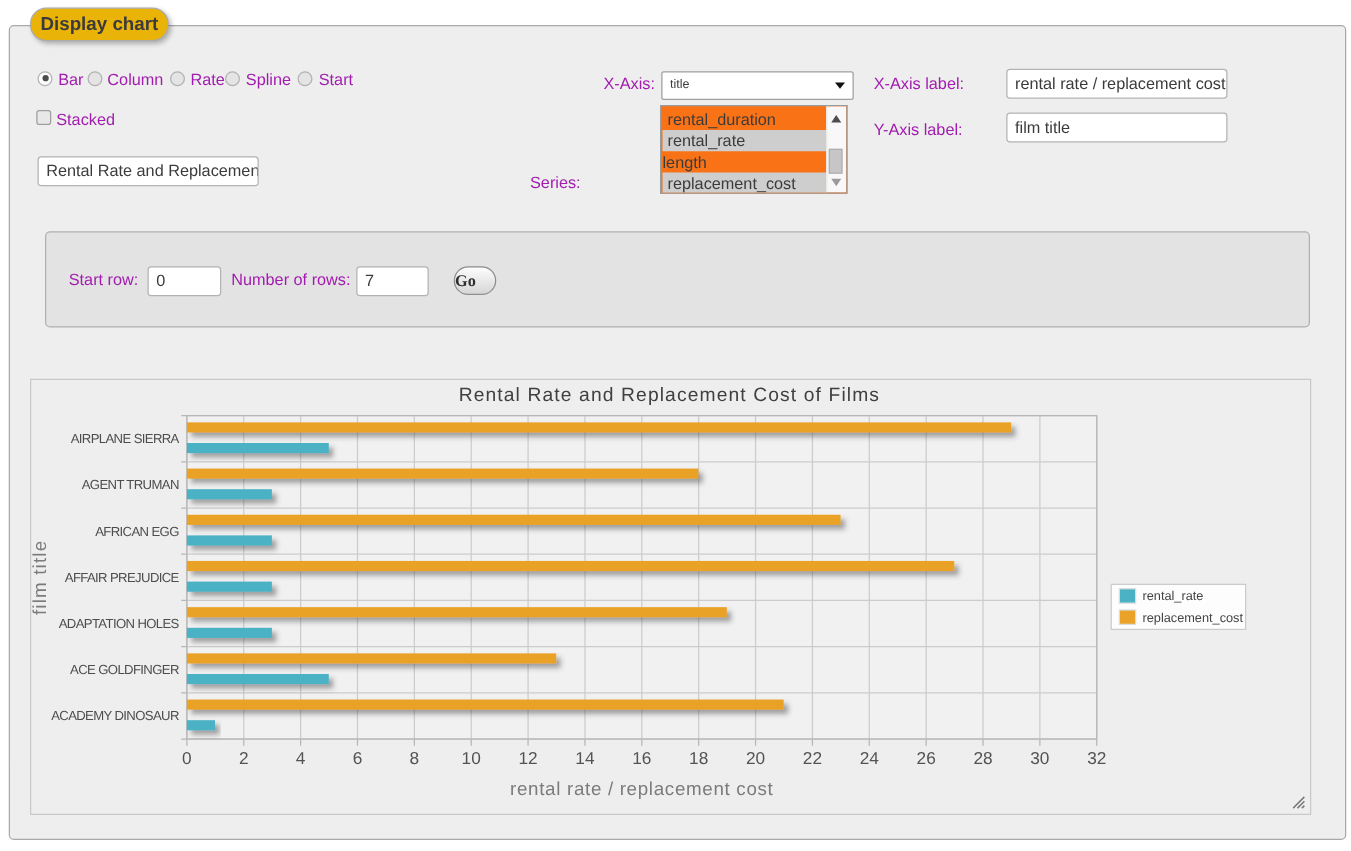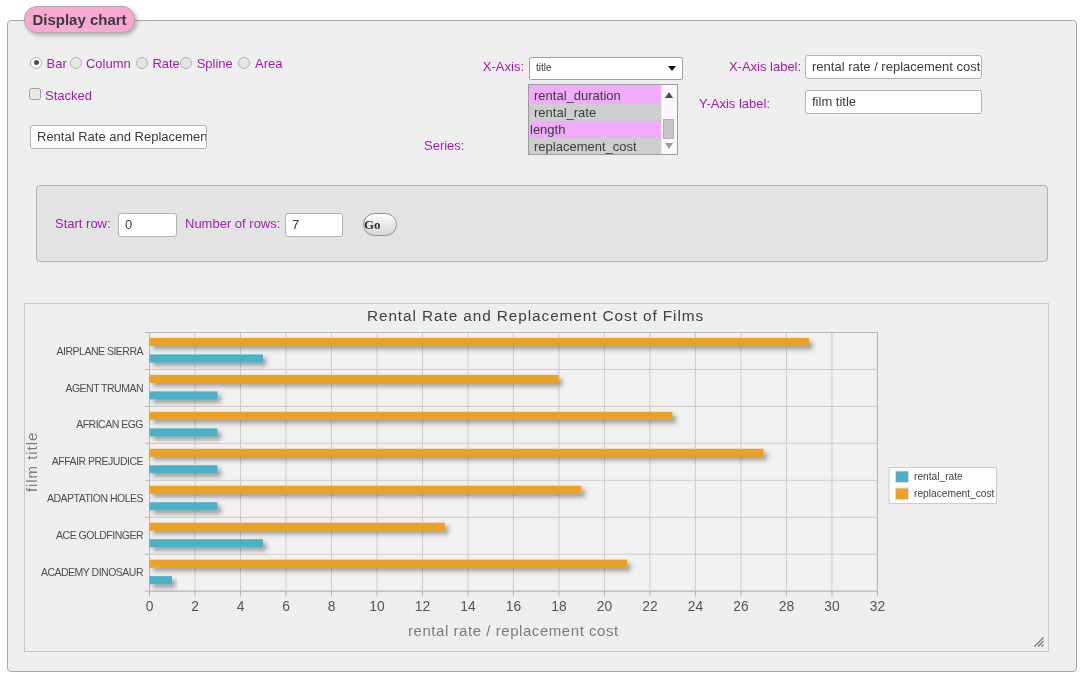--- a/index.html
+++ b/index.html
@@ -18,51 +18,51 @@
 .cb { position:absolute; width:12px; height:12px; border:1px solid #9e9e9e; border-radius:2.5px;
   background:#e8e8e8; }
 </style>
 </head>
 <body>
 <div id="page">
 
   <div class="abs" style="left:7px; top:20px; width:1070px; height:652px;
        background:#eeeeee; border:1px solid #a9a9a9; border-radius:4px;"></div>
 
-  <div class="abs" style="left:24px; top:6px; width:111px; height:26.5px; background:#f9a8d4;
+  <div class="abs" style="left:24px; top:6px; width:111px; height:26.5px; background:#eab308;
        border:1px solid #ababab; border-radius:13px; box-shadow:2px 2px 4px rgba(0,0,0,0.28);
        font-size:15px; font-weight:bold; color:#3b3b3b; line-height:25px; text-align:center;">Display chart</div>
 
   <div class="radio sel" style="left:30px; top:56.5px;"></div>
   <div class="lbl" style="left:46.5px; top:57px;">Bar</div>
   <div class="radio" style="left:69.5px; top:56.5px;"></div>
   <div class="lbl" style="left:85.9px; top:57px;">Column</div>
   <div class="radio" style="left:135.8px; top:56.5px;"></div>
   <div class="lbl" style="left:152.4px; top:57px;">Rate</div>
   <div class="radio" style="left:180.4px; top:56.5px;"></div>
   <div class="lbl" style="left:196.7px; top:57px;">Spline</div>
   <div class="radio" style="left:237.9px; top:56.5px;"></div>
-  <div class="lbl" style="left:255px; top:57px;">Area</div>
+  <div class="lbl" style="left:255px; top:57px;">Start</div>
 
   <div class="cb" style="left:28.5px; top:88px;"></div>
   <div class="lbl" style="left:45px; top:88.5px;">Stacked</div>
 
   <div class="inp" style="left:30px; top:125px; width:177px; height:24px;">Rental Rate and Replacement Cost of Films</div>
 
   <div class="lbl" style="left:424px; top:59.5px; width:100px; text-align:right;">X-Axis:</div>
   <div class="abs" style="left:529px; top:56.5px; width:153.5px; height:23px; background:#ffffff;
        border:1px solid #a0a0a0; border-radius:2px; font-size:10px; line-height:18px; padding-left:6px; padding-top:1.5px;">title</div>
   <div class="abs" style="left:668px; top:65.5px; width:0; height:0;
        border-left:4.2px solid transparent; border-right:4.2px solid transparent; border-top:5.5px solid #111;"></div>
 
-  <div class="lbl" style="left:715px; top:60px; width:100px; text-align:center;">X-Axis label:</div>
+  <div class="lbl" style="left:699px; top:60px; width:100px; text-align:left;">X-Axis label:</div>
   <div class="inp" style="left:805px; top:55px; width:177px; height:24px;">rental rate / replacement cost</div>
 
   <div class="lbl" style="left:424px; top:138.5px; width:100px; text-align:left;">Series:</div>
-  <div class="abs" style="left:528px; top:84px; width:149.5px; height:71px; background:#f0abfc; border:1px solid #9c9c9c; overflow:hidden;">
+  <div class="abs" style="left:528px; top:84px; width:149.5px; height:71px; background:#f97316; border:1px solid #9c9c9c; overflow:hidden;">
     <div style="position:absolute; left:1px; top:1.5px; width:131px; height:17px; font-size:13px; line-height:17px; padding-left:4px;">rental_duration</div>
     <div style="position:absolute; left:1px; top:18.5px; width:131px; height:17px; font-size:13px; line-height:17px; padding-left:4px; background:#cecece;">rental_rate</div>
     <div style="position:absolute; left:1px; top:35.5px; width:131px; height:17px; font-size:13px; line-height:17px; padding-left:0;">length</div>
     <div style="position:absolute; left:1px; top:52.5px; width:131px; height:17px; font-size:13px; line-height:17px; padding-left:4px; background:#cecece;">replacement_cost</div>
 
     <div style="position:absolute; right:0; top:0; width:16px; height:69px; background:#f8f8f8; border-left:1px solid #ebebeb;"></div>
     <div style="position:absolute; right:4px; top:7px; width:0; height:0;
          border-left:4.5px solid transparent; border-right:4.5px solid transparent; border-bottom:6px solid #4d4d4d;"></div>
     <div style="position:absolute; right:2.5px; top:34px; width:11.5px; height:20px; background:#c6c6c6; border:1px solid #b0b0b0;"></div>
     <div style="position:absolute; right:4px; top:58px; width:0; height:0;

